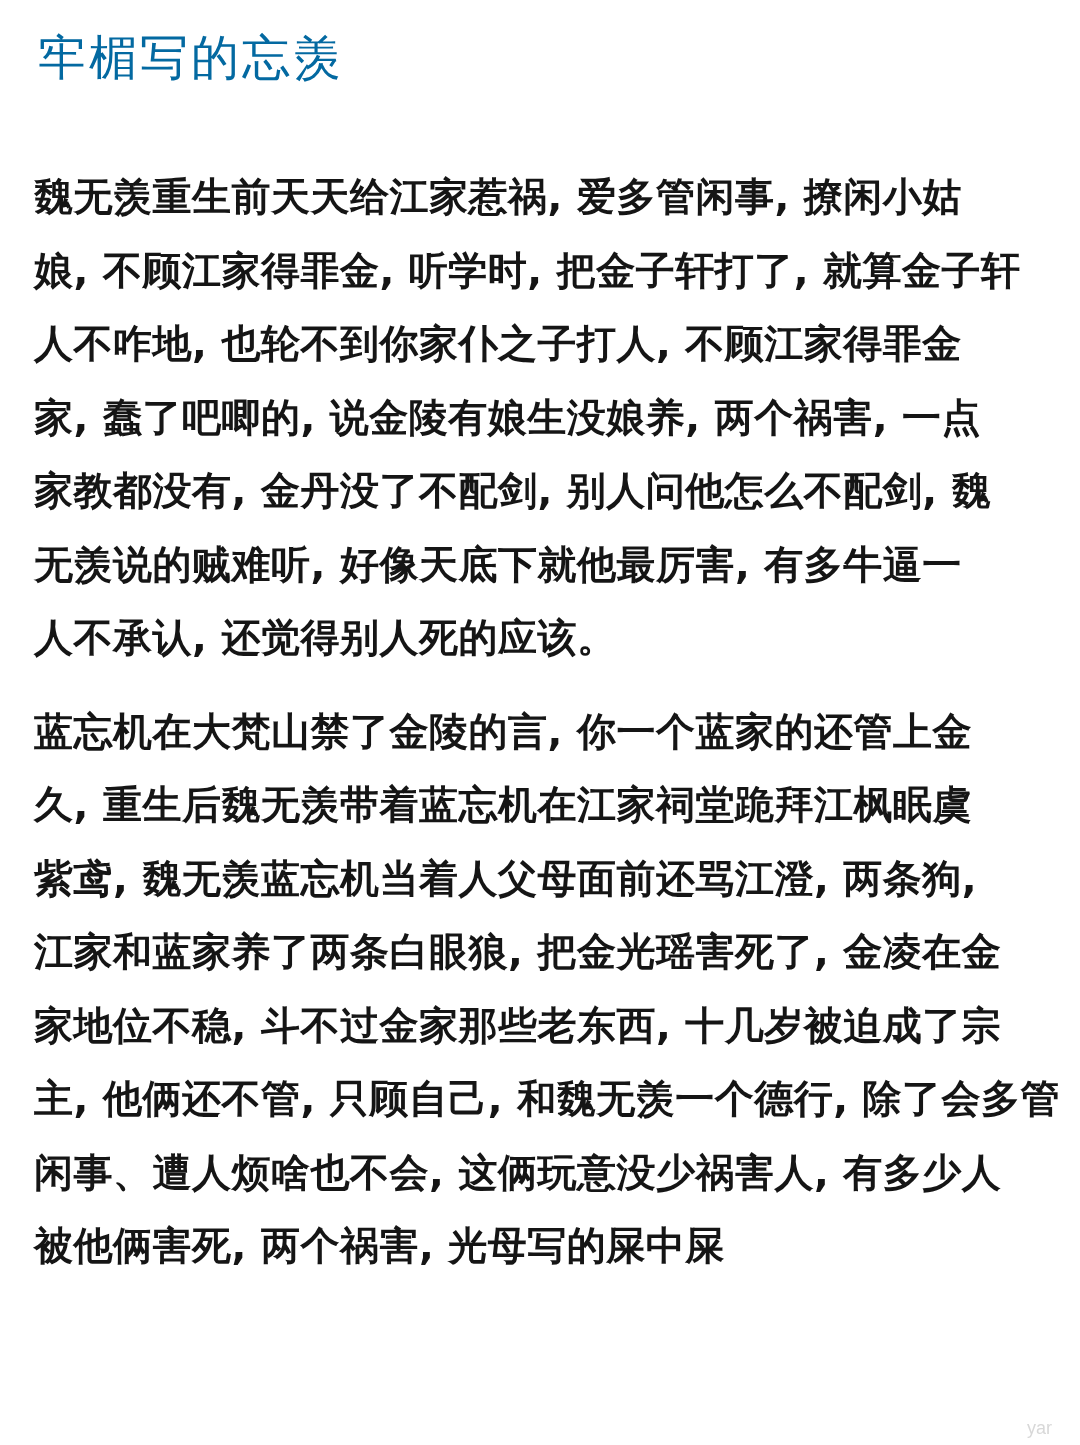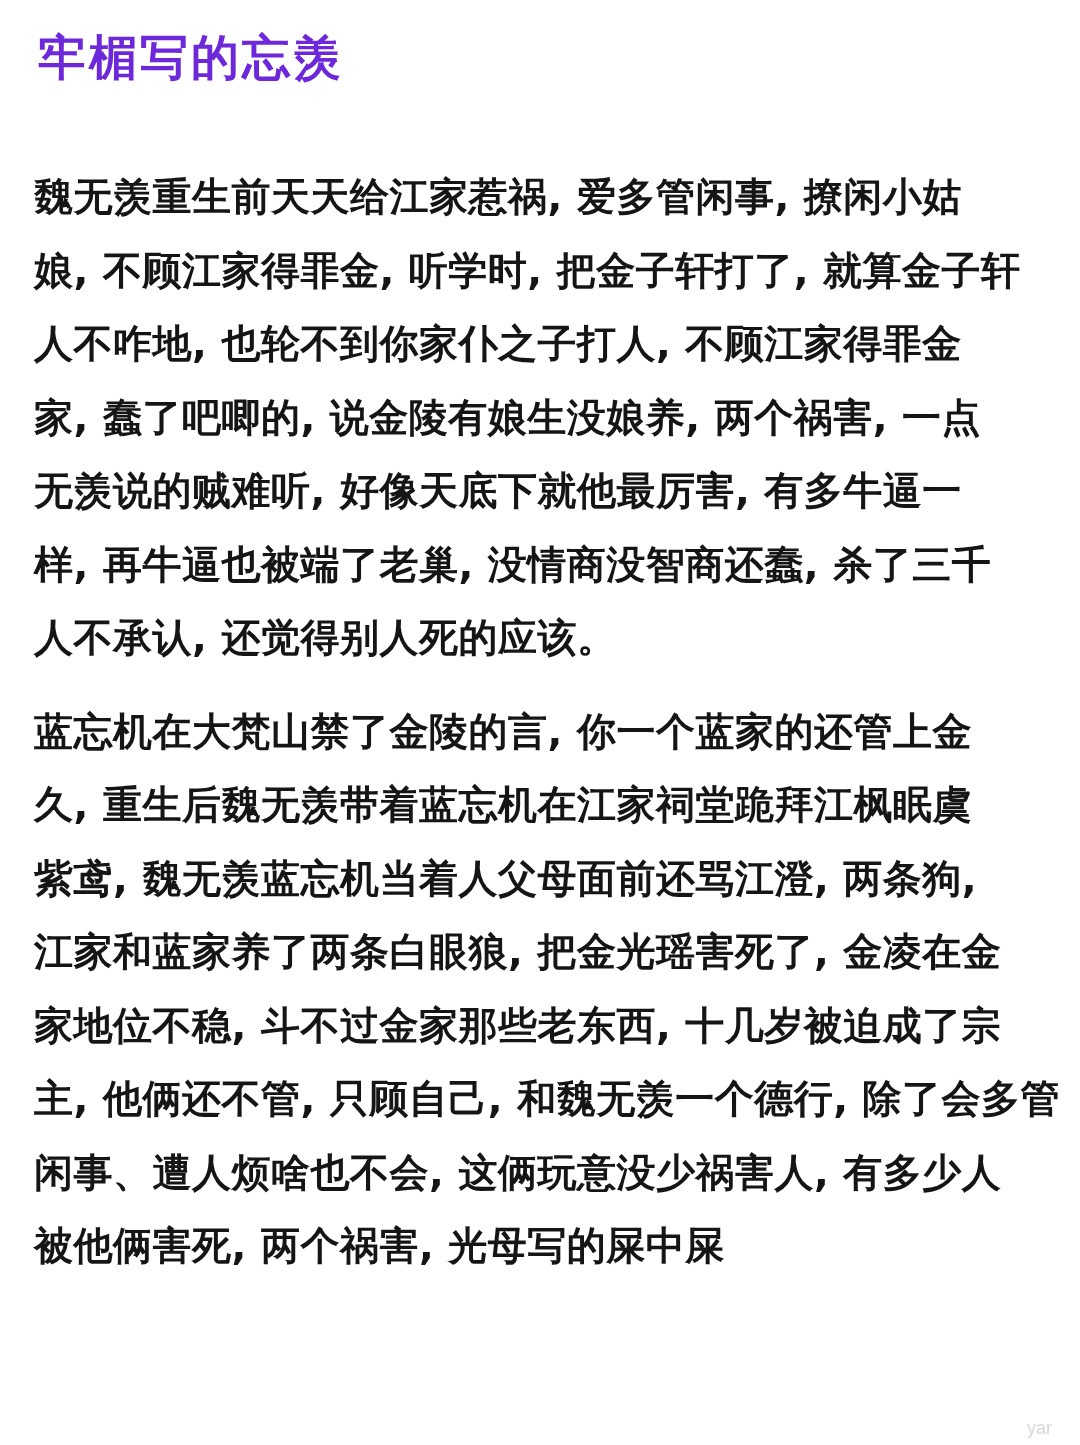--- a/index.html
+++ b/index.html
@@ -13,24 +13,24 @@
       position: relative;
       overflow: hidden;
       font-family: "DejaVu Sans", "Liberation Sans", sans-serif;
       color: #111111;
     }
     .title {
       position: absolute;
       left: 38px;
       top: 22px;
       font-size: 48px;
-      font-weight: bold;
+      font-weight: normal;
       letter-spacing: 3px;
       line-height: 70px;
-      color: #6d28d9;
+      color: #0369a1;
       margin: 0;
     }
     .content {
       position: absolute;
       left: 34px;
       top: 160px;
       width: 1010px;
       font-weight: bold;
     }
     .line {
@@ -58,22 +58,22 @@
 <body>
 
 <h1 class="title">牢楣写的忘羡</h1>
 
 <div class="content">
   <div class="paragraph">
     <div class="line">魏无羡重生前天天给江家惹祸, 爱多管闲事, 撩闲小姑</div>
     <div class="line">娘, 不顾江家得罪金, 听学时, 把金子轩打了, 就算金子轩</div>
     <div class="line">人不咋地, 也轮不到你家仆之子打人, 不顾江家得罪金</div>
     <div class="line">家, 蠢了吧唧的, 说金陵有娘生没娘养, 两个祸害, 一点</div>
+    <div class="line">家教都没有, 金丹没了不配剑, 别人问他怎么不配剑, 魏</div>
     <div class="line">无羡说的贼难听, 好像天底下就他最厉害, 有多牛逼一</div>
-    <div class="line">样, 再牛逼也被端了老巢, 没情商没智商还蠢, 杀了三千</div>
     <div class="line">人不承认, 还觉得别人死的应该。</div>
   </div>
   <div class="para-gap"></div>
   <div class="paragraph">
     <div class="line">蓝忘机在大梵山禁了金陵的言, 你一个蓝家的还管上金</div>
     <div class="line">久, 重生后魏无羡带着蓝忘机在江家祠堂跪拜江枫眠虞</div>
     <div class="line">紫鸢, 魏无羡蓝忘机当着人父母面前还骂江澄, 两条狗,</div>
     <div class="line">江家和蓝家养了两条白眼狼, 把金光瑶害死了, 金凌在金</div>
     <div class="line">家地位不稳, 斗不过金家那些老东西, 十几岁被迫成了宗</div>
     <div class="line">主, 他俩还不管, 只顾自己, 和魏无羡一个德行, 除了会多管</div>

